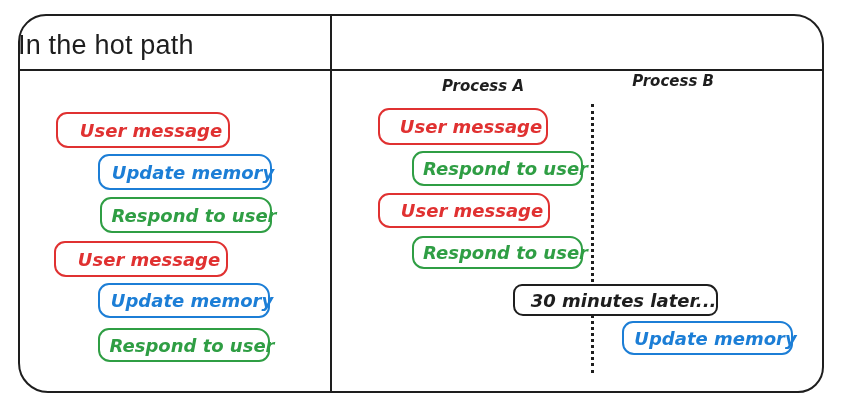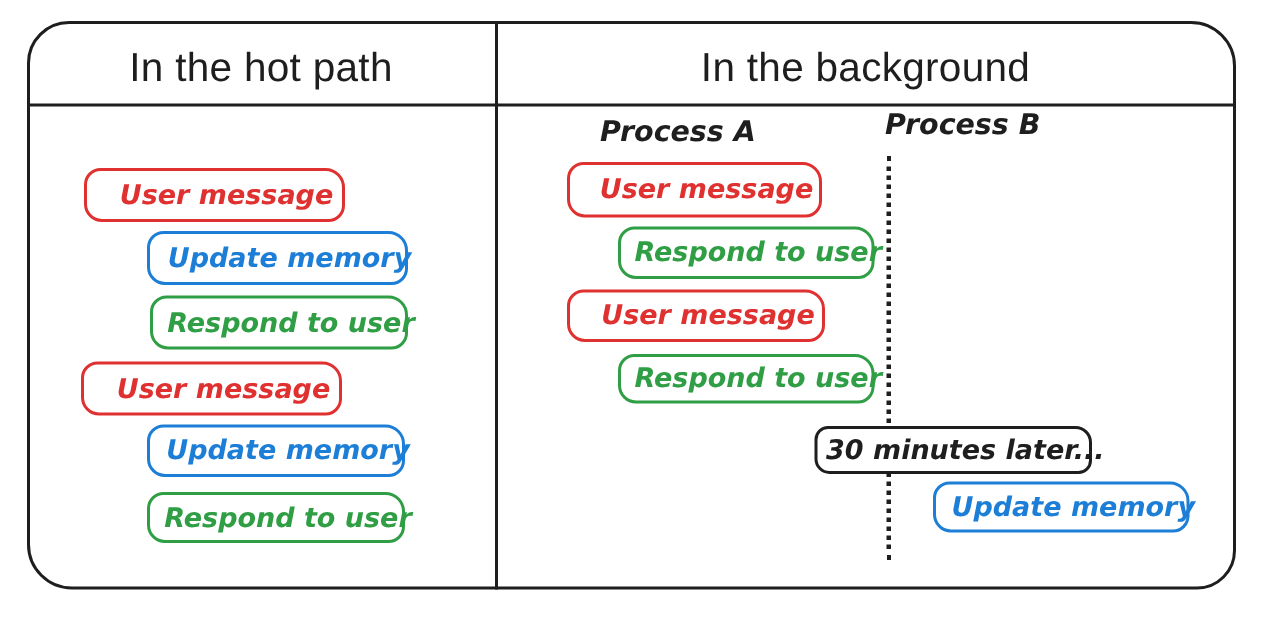--- a/index.html
+++ b/index.html
@@ -42,39 +42,39 @@
     width: 0;
     height: 378px;
     border-left: 2.5px solid #1e1e1e;
     z-index: 1;
   }
   .panel-title {
     position: absolute;
     top: 27px;
     height: 36px;
     line-height: 36px;
-    text-align: center;
+    text-align: left;
     font-size: 27px;
     font-weight: 500;
     color: #1e1e1e;
     letter-spacing: 0.2px;
   }
   .panel-title.left  { left: 18px;  width: 312px; }
   .panel-title.right { left: 330px; width: 494px; }
 
   .hand {
     font-family: "DejaVu Sans", sans-serif;
     font-style: italic;
     font-weight: 600;
   }
   .process-label {
     position: absolute;
-    font-size: 19px;
+    font-size: 15px;
     color: #1e1e1e;
-    text-align: left;
+    text-align: right;
     z-index: 2;
     font-style: italic;
   }
   .process-label.a { left: 400px; top: 77px; width: 124px; }
   .process-label.b { left: 590px; top: 72px; width: 124px; }
 
   .dotted-line {
     position: absolute;
     left: 591px;
     top: 104px;
@@ -106,35 +106,34 @@
   .hp-3 { left: 100px; top: 197px; width: 172px; height: 36px; }
   .hp-4 { left: 54px;  top: 241px; width: 174px; height: 36px; }
   .hp-5 { left: 98px;  top: 283px; width: 172px; height: 35px; }
   .hp-6 { left: 98px;  top: 328px; width: 172px; height: 34px; }
 
   
   .bg-1 { left: 378px; top: 108px; width: 170px; height: 37px; }
   .bg-2 { left: 412px; top: 151px; width: 171px; height: 35px; }
   .bg-3 { left: 378px; top: 193px; width: 172px; height: 35px; }
   .bg-4 { left: 412px; top: 236px; width: 171px; height: 33px; }
-  .bg-timer { left: 543px; top: 284px; width: 185px; height: 32px; border-radius: 9px 11px 9px 10px; }
+  .bg-timer { left: 513px; top: 284px; width: 205px; height: 32px; border-radius: 9px 11px 9px 10px; }
   .bg-5 { left: 622px; top: 321px; width: 171px; height: 34px; }
 </style>
 </head>
 <body>
 
 <div class="page">
 
   <div class="frame"></div>
   <div class="divider"></div>
   <div class="header-line"></div>
 
   <div class="panel-title left">In the hot path</div>
 
-  <div class="panel-title right">In the background</div>
 
   <div class="box hand hp-1" style="border-color: rgb(224, 49, 49); color: rgb(224, 49, 49);">User message</div>
   <div class="box hand hp-2" style="border-color: rgb(28, 126, 214); color: rgb(28, 126, 214);">Update memory</div>
   <div class="box hand hp-3" style="border-color: rgb(47, 158, 68); color: rgb(47, 158, 68);">Respond to user</div>
   <div class="box hand hp-4" style="border-color: rgb(224, 49, 49); color: rgb(224, 49, 49);">User message</div>
   <div class="box hand hp-5" style="border-color: rgb(28, 126, 214); color: rgb(28, 126, 214);">Update memory</div>
   <div class="box hand hp-6" style="border-color: rgb(47, 158, 68); color: rgb(47, 158, 68);">Respond to user</div>
 
   <div class="process-label hand a">Process A</div>
   <div class="process-label hand b">Process B</div>

